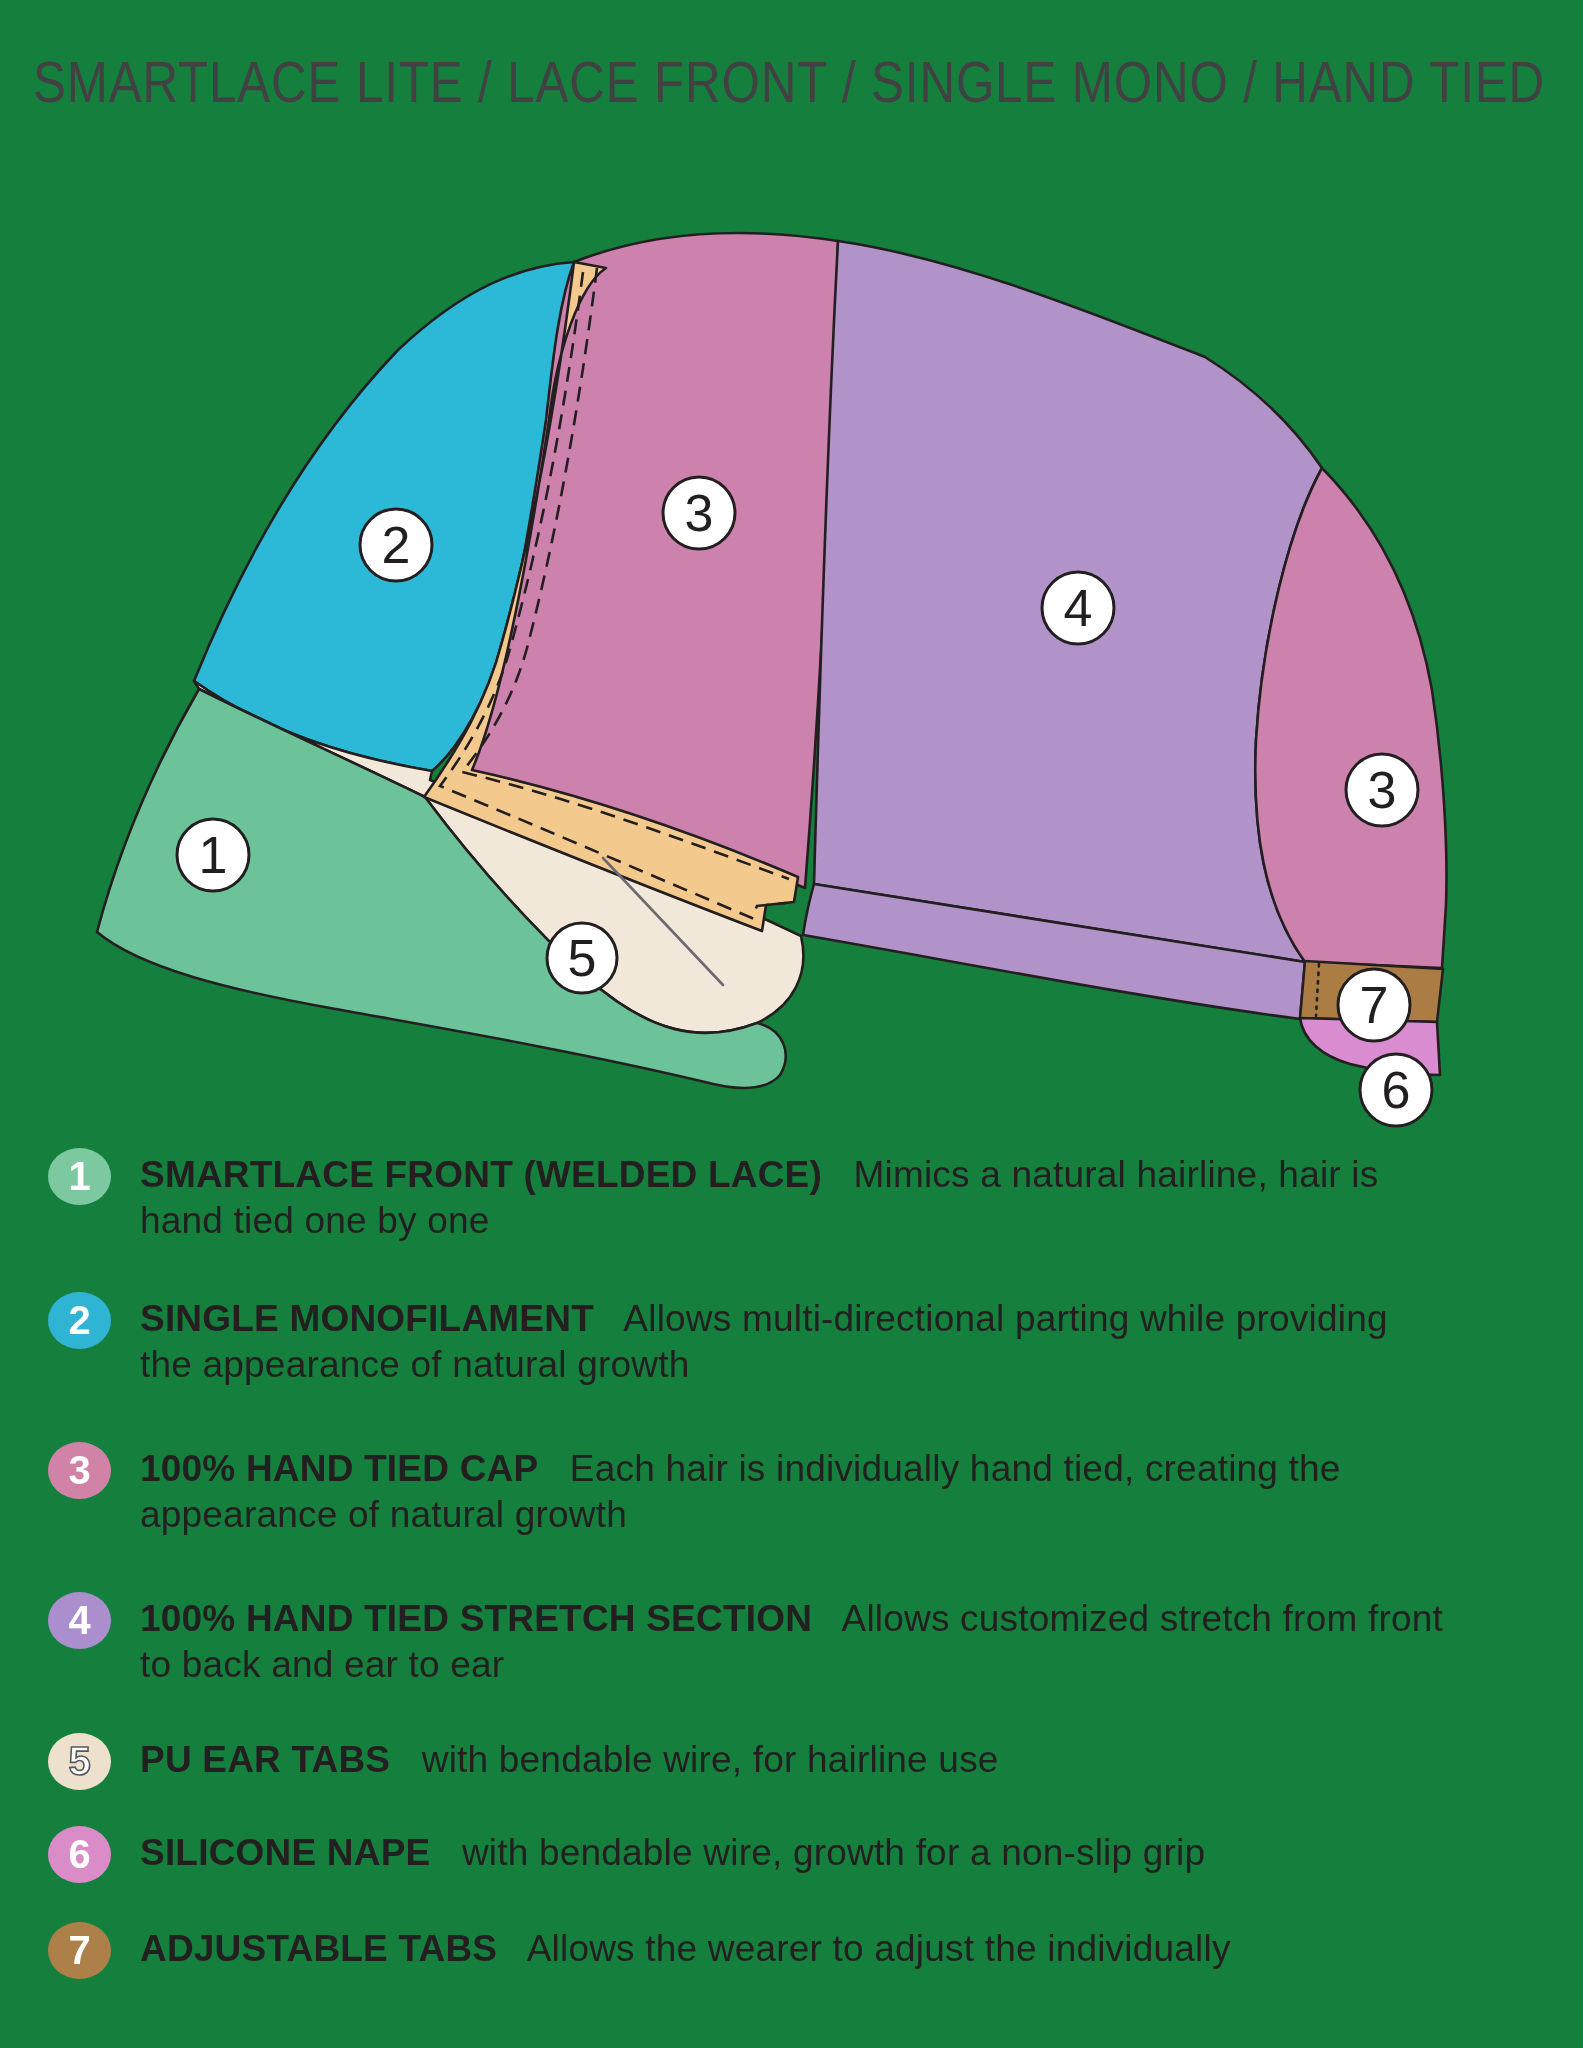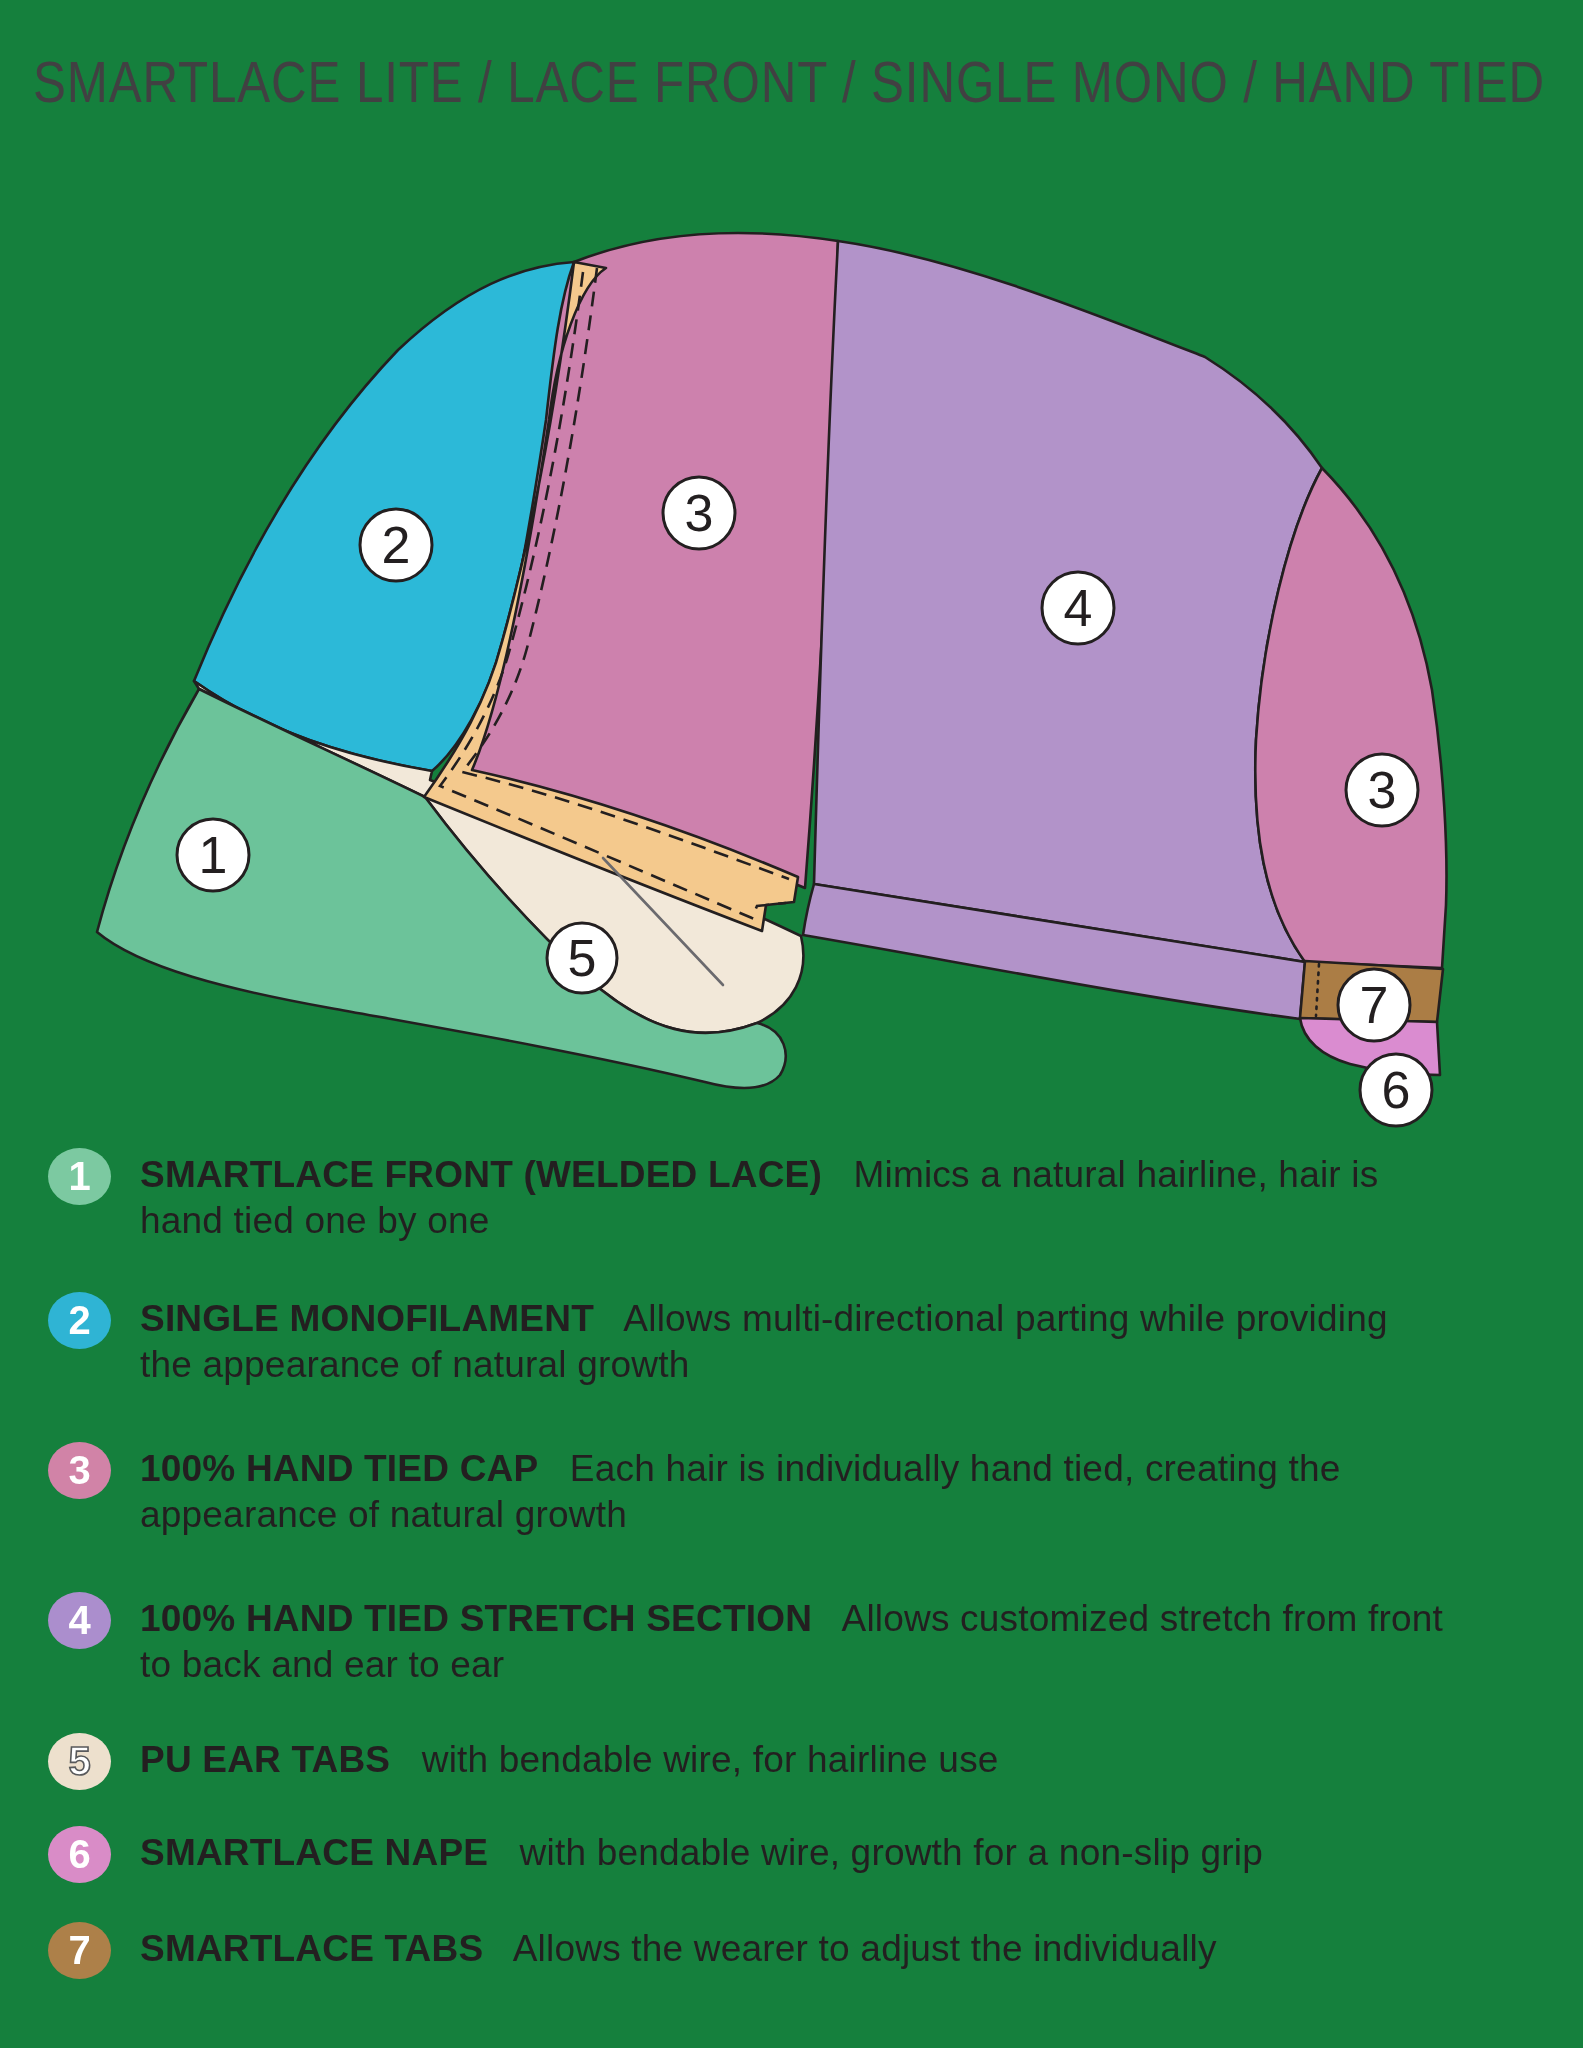--- a/index.html
+++ b/index.html
@@ -184,27 +184,27 @@
       <span class="legend-badge outlined" style="background-color: rgb(237, 224, 205);">5</span>
       <div class="legend-text">
         <span class="legend-label">PU EAR TABS</span>
         <span class="legend-desc">&nbsp; <span>with bendable wire, for hairline use</span></span>
       </div>
     </div>
 
     <div class="legend-row" style="top:1830px;">
       <span class="legend-badge" style="background-color: rgb(217, 140, 199);">6</span>
       <div class="legend-text">
-        <span class="legend-label">SMARTLACE NAPE</span>
+        <span class="legend-label">SILICONE NAPE</span>
         <span class="legend-desc">&nbsp; <span>with bendable wire, growth for a non-slip grip</span></span>
       </div>
     </div>
 
     <div class="legend-row" style="top:1926px;">
       <span class="legend-badge" style="background-color: rgb(173, 128, 73);">7</span>
       <div class="legend-text">
-        <span class="legend-label">SMARTLACE TABS</span>
+        <span class="legend-label">ADJUSTABLE TABS</span>
         <span class="legend-desc">&nbsp; <span>Allows the wearer to adjust the individually</span></span>
       </div>
     </div>
 
   </div>
 </div>
 
 </body></html>

